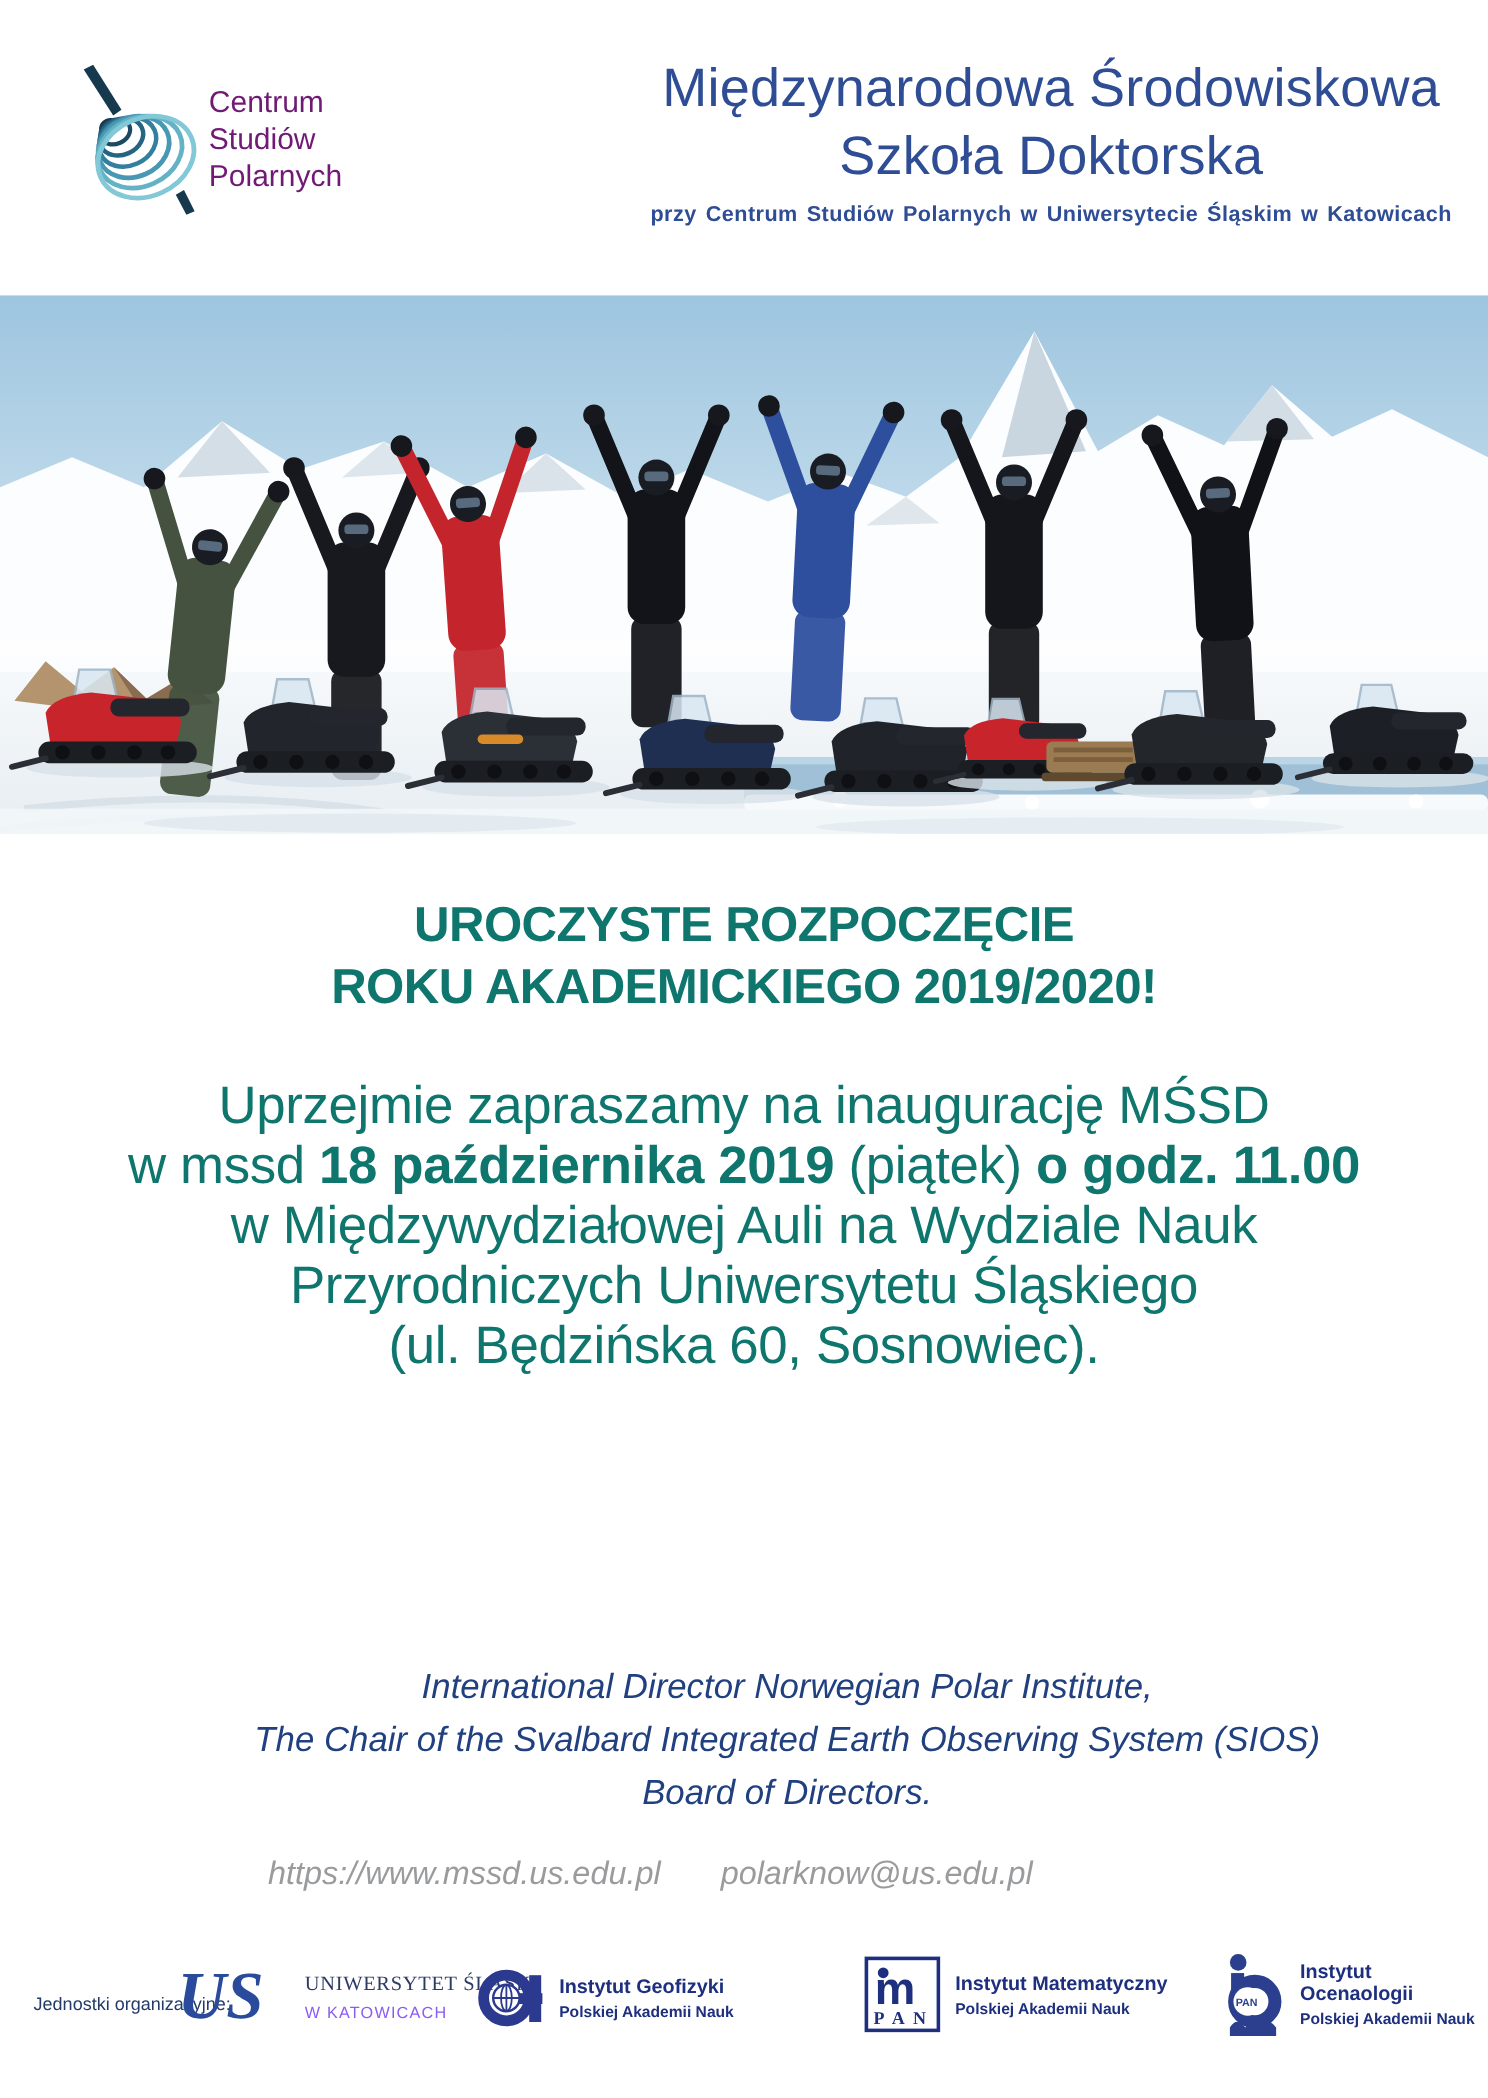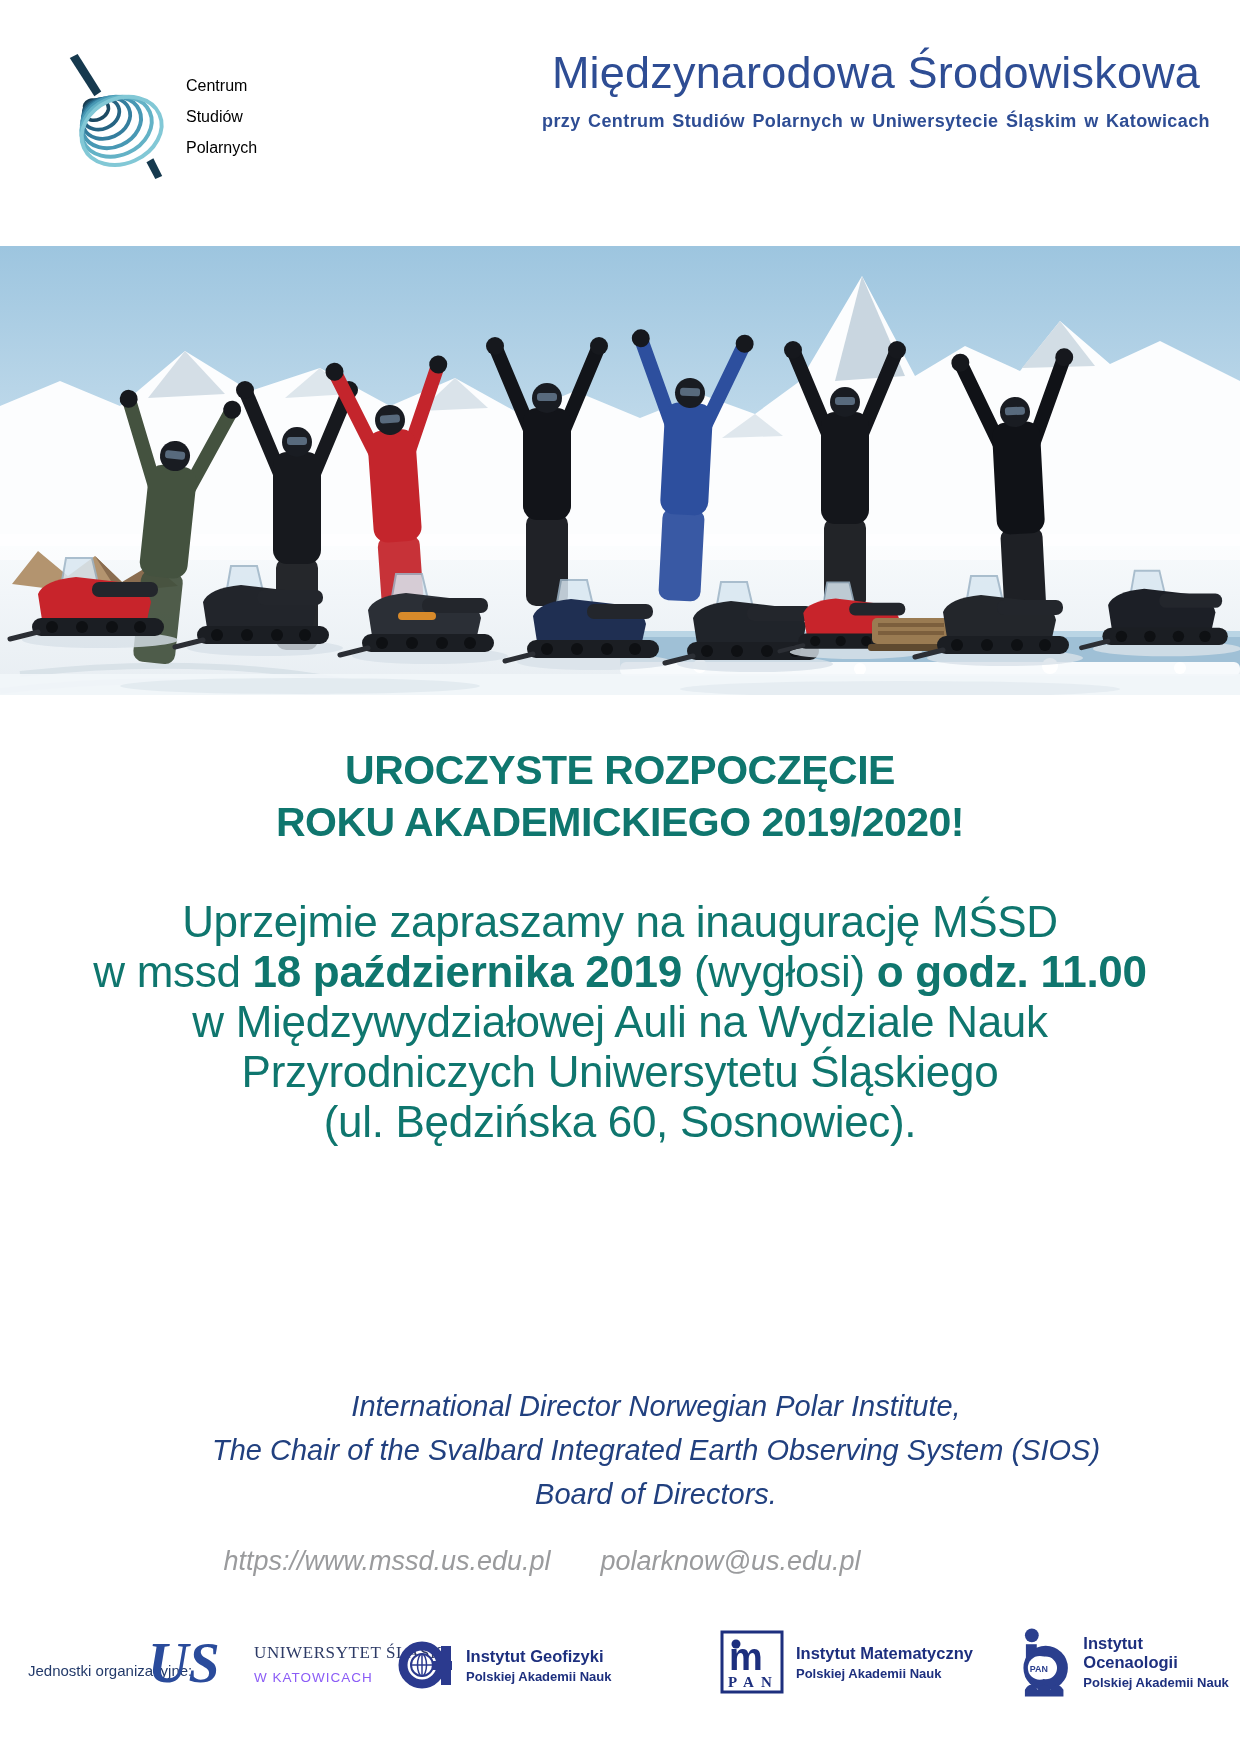--- a/index.html
+++ b/index.html
@@ -3,21 +3,21 @@
 <meta charset="utf-8">
 <style>
   html,body{margin:0;padding:0;background:#ffffff;}
   .poster{
     position:relative;width:1240px;height:1748px;background:#ffffff;overflow:hidden;
     font-family:"Liberation Sans","DejaVu Sans",sans-serif;
   }
   
   .brand{position:absolute;left:56px;top:52px;display:flex;align-items:center;}
   .brand-mark{width:118px;height:128px;}
-  .brand-text{margin-left:12px;color:#000000;font-size:16px;line-height:31px;font-weight:400;}
+  .brand-text{margin-left:0;color:#701a75;font-size:25px;line-height:31px;font-weight:400;}
   .title-block{position:absolute;top:44px;right:30px;text-align:right;}
   .title-block h1{margin:0;color:#2e4d94;font-size:45px;line-height:57px;font-weight:400;letter-spacing:.2px;text-align:center;}
   .subtitle{margin-top:10px;color:#2e4d94;font-size:18px;font-weight:700;letter-spacing:.4px;word-spacing:2px;}
   
   .hero{position:absolute;left:0;top:246px;width:1240px;height:449px;}
   .hero svg{display:block;width:1240px;height:449px;}
   
   .announce{position:absolute;left:0;top:744px;width:100%;text-align:center;
     color:#0f766e;font-size:41px;font-weight:700;line-height:52px;letter-spacing:-.5px;margin:0;}
   .invite{position:absolute;left:0;top:897px;width:100%;text-align:center;
@@ -61,21 +61,21 @@
         <polygon points="14,6 22,2 46,40 39,45" fill="#16394e"></polygon>
         <polygon points="92,112 99,108 108,126 101,129" fill="#16394e"></polygon>
       </svg>
       <div class="brand-text">
         <div>Centrum</div>
         <div>Studiów</div>
         <div>Polarnych</div>
       </div>
     </div>
     <div class="title-block">
-      <h1><span>Międzynarodowa Środowiskowa</span><br></h1>
+      <h1><span>Międzynarodowa Środowiskowa</span><br><span>Szkoła Doktorska</span></h1>
       <div class="subtitle">przy Centrum Studiów Polarnych w Uniwersytecie Śląskim w Katowicach</div>
     </div>
   </header>
 
   <div class="hero" role="img" aria-label="Seven people in snowsuits raising their arms beside a row of snowmobiles on a snowfield, with snowy mountains and blue sky behind">
     <svg viewBox="0 0 1240 449" preserveAspectRatio="none">
       <defs>
         <linearGradient id="skyG" x1="0" y1="0" x2="0" y2="1">
           <stop offset="0" stop-color="#9dc5df"></stop>
             <stop offset="1" stop-color="#d6e7f2"></stop>
@@ -184,21 +184,21 @@
     </svg>
   </div>
 
   <h2 class="announce">
     <span>UROCZYSTE ROZPOCZĘCIE</span><br>
     <span>ROKU AKADEMICKIEGO 2019/2020!</span>
   </h2>
 
   <p class="invite">
     <span>Uprzejmie zapraszamy na inaugurację MŚSD</span><br>
-    <span>w mssd </span><b>18 października 2019</b><span> (wygłosi) </span><b>o godz. 11.00</b><br>
+    <span>w mssd </span><b>18 października 2019</b><span> (piątek) </span><b>o godz. 11.00</b><br>
     <span>w Międzywydziałowej Auli na Wydziale Nauk</span><br>
     <span>Przyrodniczych Uniwersytetu Śląskiego</span><br>
     <span>(ul. Będzińska 60, Sosnowiec).</span>
   </p>
 
 
   <p class="affil">
     <span>International Director Norwegian Polar Institute,</span><br>
     <span>The Chair of the Svalbard Integrated Earth Observing System (SIOS)</span><br>
     <span>Board of Directors.</span>

